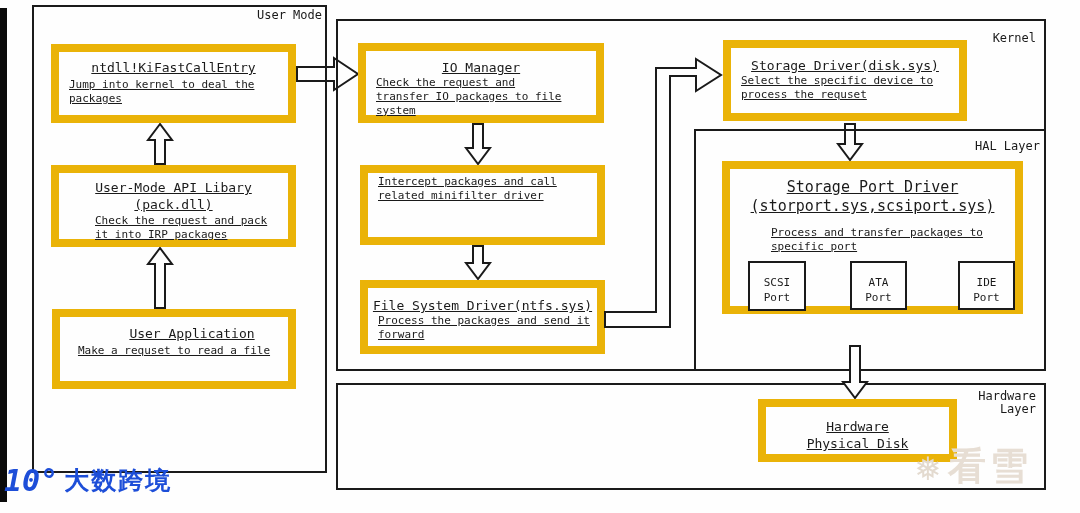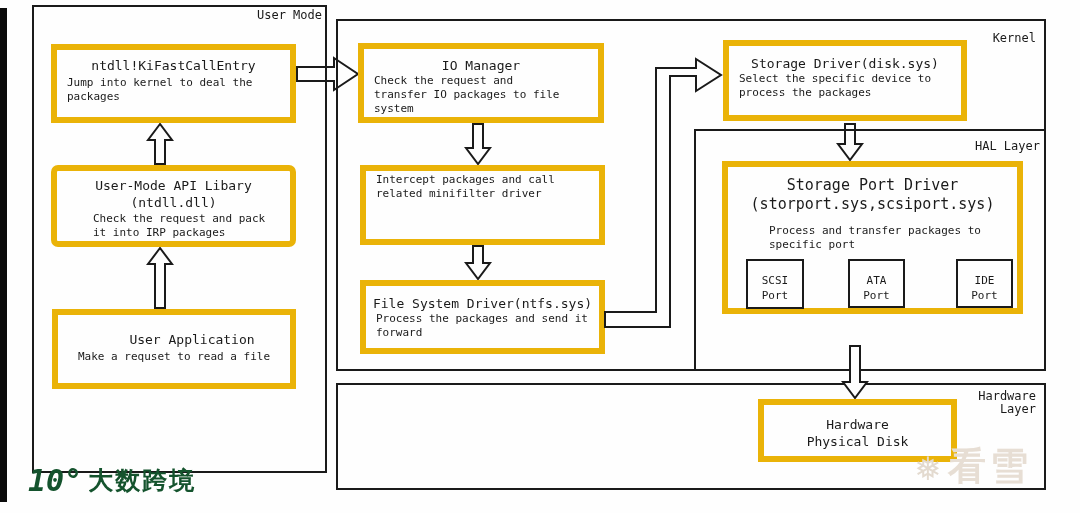--- a/index.html
+++ b/index.html
@@ -4,35 +4,35 @@
 <style>
   html,body { margin:0; padding:0; background:#ffffff; }
   .canvas {
     position:relative; width:1080px; height:513px; overflow:hidden;
     background:#fefefe; color:#1a1a1a;
     font-family:"DejaVu Sans Mono","Liberation Mono",monospace;
   }
   .edge-bar { position:absolute; left:0; top:8px; width:7px; height:494px; background:#0b0b0b; }
   .region { position:absolute; border:2px solid #1a1a1a; box-sizing:border-box; background:transparent; }
   .region-label { position:absolute; font-size:12px; line-height:13px; white-space:pre; }
-  .box { position:absolute; border:6px solid #eab308; box-sizing:border-box; background:#fefefe; }
+  .box { position:absolute; border:8px solid #eab308; box-sizing:border-box; background:#fefefe;text-decoration:underline; }
   .title { text-align:center; font-size:13px; line-height:17px; margin-top:7px; white-space:pre; }
   .title.big { font-size:15px; line-height:19px; }
   .bodyline { font-size:11px; line-height:14px; padding:0 10px; white-space:pre; }
   .body-wrap { margin-top:2px; }
   .center .bodyline { text-align:center; }
   .spd-body { margin-top:10px;padding-left:21px; }
   .spd-body .bodyline { padding:0 0 0 20px; }
   .port { position:absolute; border:2px solid #1a1a1a; box-sizing:border-box; background:#fefefe;
           text-align:center; font-size:11px; line-height:15px; padding-top:12px; white-space:pre; }
   .disk-line { text-align:center; font-size:13px; line-height:17px; white-space:pre; }
   .arrow { position:absolute; display:block; }
   .arrow polygon { fill:#fefefe; stroke:#1a1a1a; stroke-width:2; stroke-linejoin:miter; }
   .wm-left { position:absolute; left:4px; top:466px; display:flex; align-items:flex-start;
-             color:#14532d; font-weight:bold;margin-left:24px; }
+             color:#1d4ed8; font-weight:bold; }
   .wm-left .wm-logo { font-size:30px; line-height:30px; font-style:italic; margin-right:6px; }
   .wm-left .wm-text { font-size:25px; line-height:30px; letter-spacing:2px; }
   .wm-right { position:absolute; left:916px; top:444px; display:flex; align-items:center;
               color:#e7ded4; font-weight:bold; }
   .wm-right .wm-icon { font-size:40px; line-height:44px; margin-right:8px; color:#e3dacf; }
   .wm-right .wm-text { font-size:38px; line-height:44px; letter-spacing:4px; }
 </style>
 </head>
 <body>
 
@@ -64,31 +64,31 @@
   </div>
 
   <div class="box" style="left:51px; top:44px; width:245px; height:79px;">
     <div class="title">ntdll!KiFastCallEntry</div>
     <div class="body-wrap">
       <div class="bodyline">Jump into kernel to deal the</div>
       <div class="bodyline">packages</div>
     </div>
   </div>
 
-  <div class="box" style="left:51px; top:165px; width:245px; height:82px;border-radius:7px;">
+  <div class="box" style="left:51px; top:165px; width:245px; height:82px;">
     <div class="title" style="margin-top:6px;">User-Mode API Libary</div>
-    <div class="title" style="margin-top:0;">(ntdll.dll)</div>
+    <div class="title" style="margin-top:0;">(pack.dll)</div>
     <div class="body-wrap" style="margin-top:1px;padding-left:26px;">
       <div class="bodyline">Check the request and pack</div>
       <div class="bodyline">it into IRP packages</div>
     </div>
   </div>
 
   <div class="box center" style="left:52px; top:309px; width:244px; height:80px;">
-    <div class="title" style="margin-top:16px;padding-left:36px;">User Application</div>
+    <div class="title" style="margin-top:8px;padding-left:36px;">User Application</div>
     <div class="body-wrap">
       <div class="bodyline">Make a requset to read a file</div>
     </div>
   </div>
 
   <div class="box" style="left:358px; top:43px; width:246px; height:80px;">
     <div class="title" style="margin-top:8px;">IO Manager</div>
     <div class="body-wrap" style="margin-top:0;">
       <div class="bodyline">Check the request and</div>
       <div class="bodyline">transfer IO packages to file</div>
@@ -108,21 +108,21 @@
     <div class="body-wrap" style="margin-top:0;">
       <div class="bodyline">Process the packages and send it</div>
       <div class="bodyline">forward</div>
     </div>
   </div>
 
   <div class="box" style="left:723px; top:40px; width:244px; height:81px;">
     <div class="title" style="margin-top:9px;">Storage Driver(disk.sys)</div>
     <div class="body-wrap" style="margin-top:0;">
       <div class="bodyline">Select the specific device to</div>
-      <div class="bodyline">process the packages</div>
+      <div class="bodyline">process the requset</div>
     </div>
   </div>
 
   <div class="box" style="left:722px; top:161px; width:301px; height:153px;">
     <div class="title big" style="margin-top:9px;">Storage Port Driver</div>
     <div class="title big" style="margin-top:0;">(storport.sys,scsiport.sys)</div>
     <div class="spd-body">
       <div class="bodyline">Process and transfer packages to</div>
       <div class="bodyline">specific port</div>
     </div>

